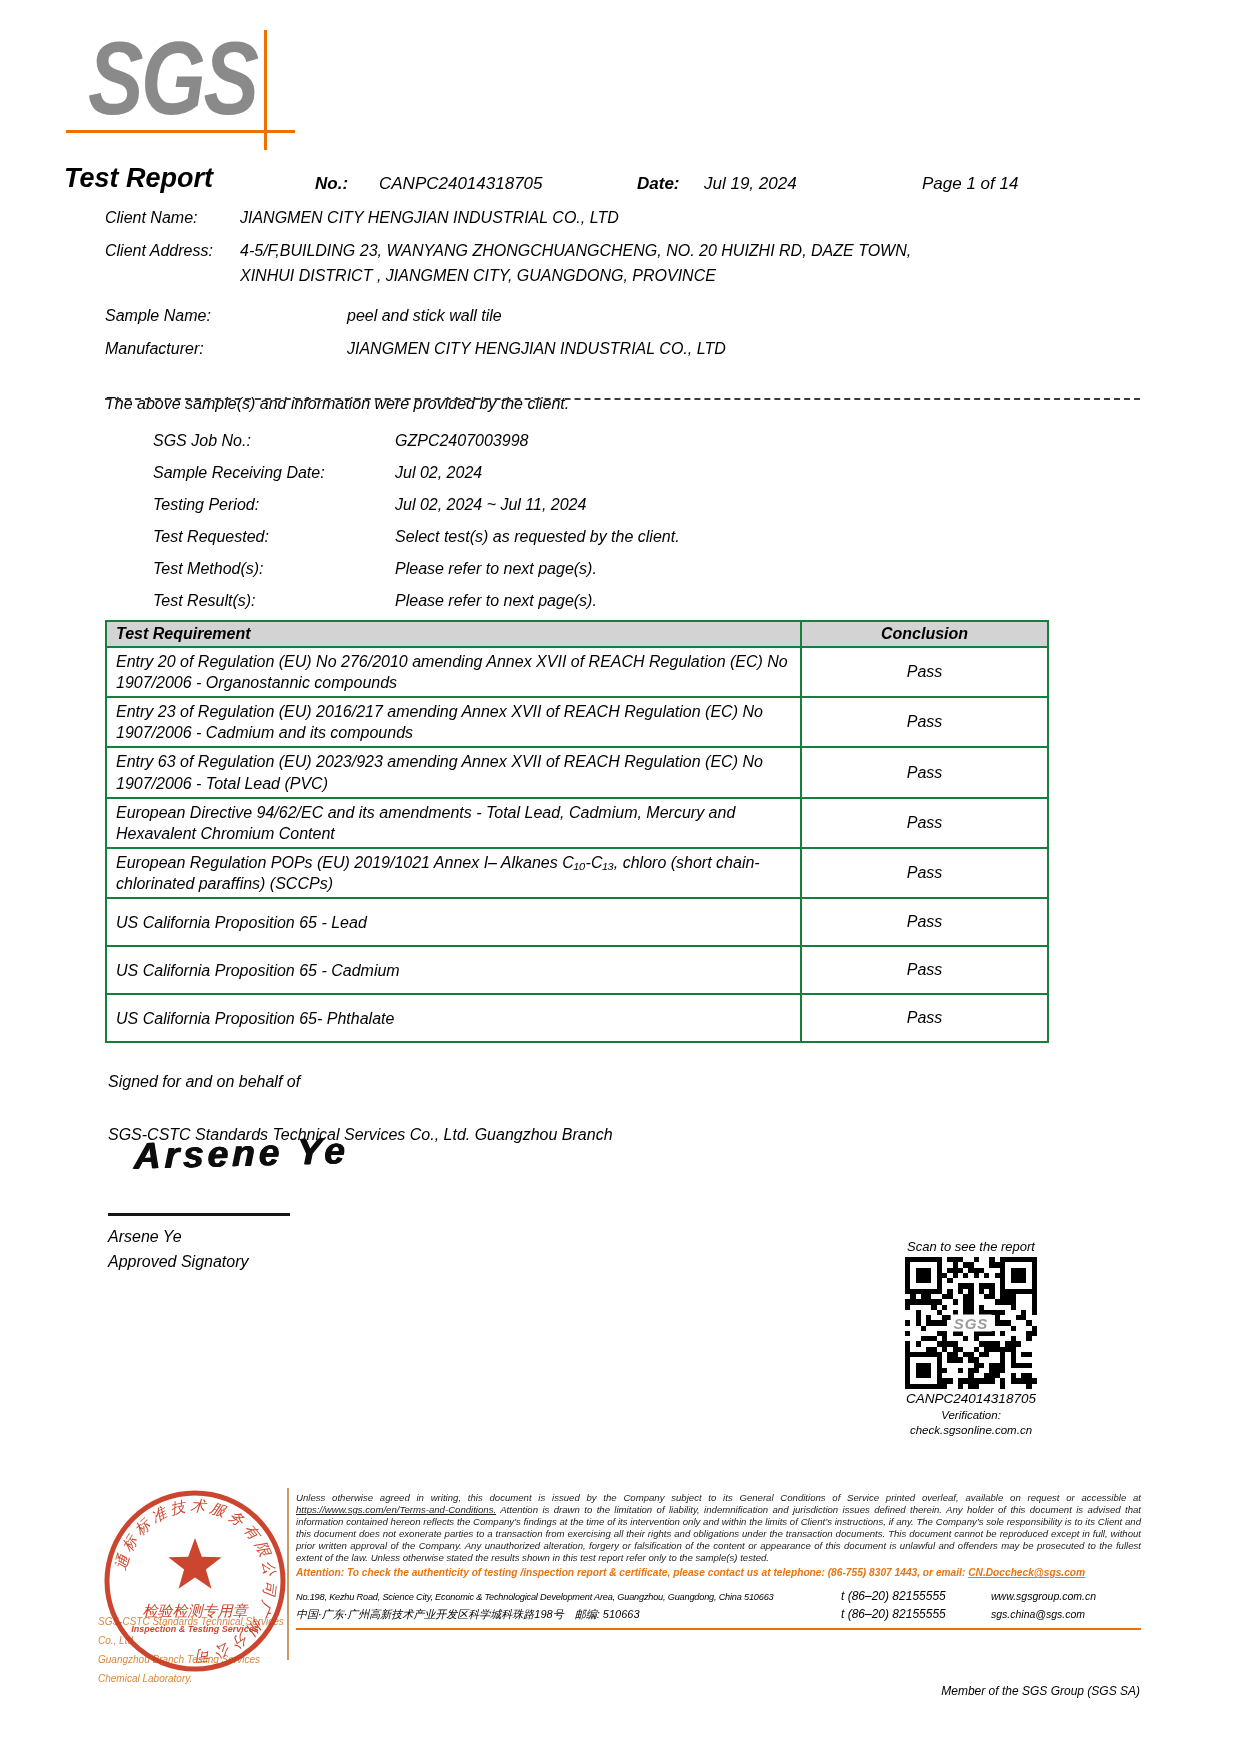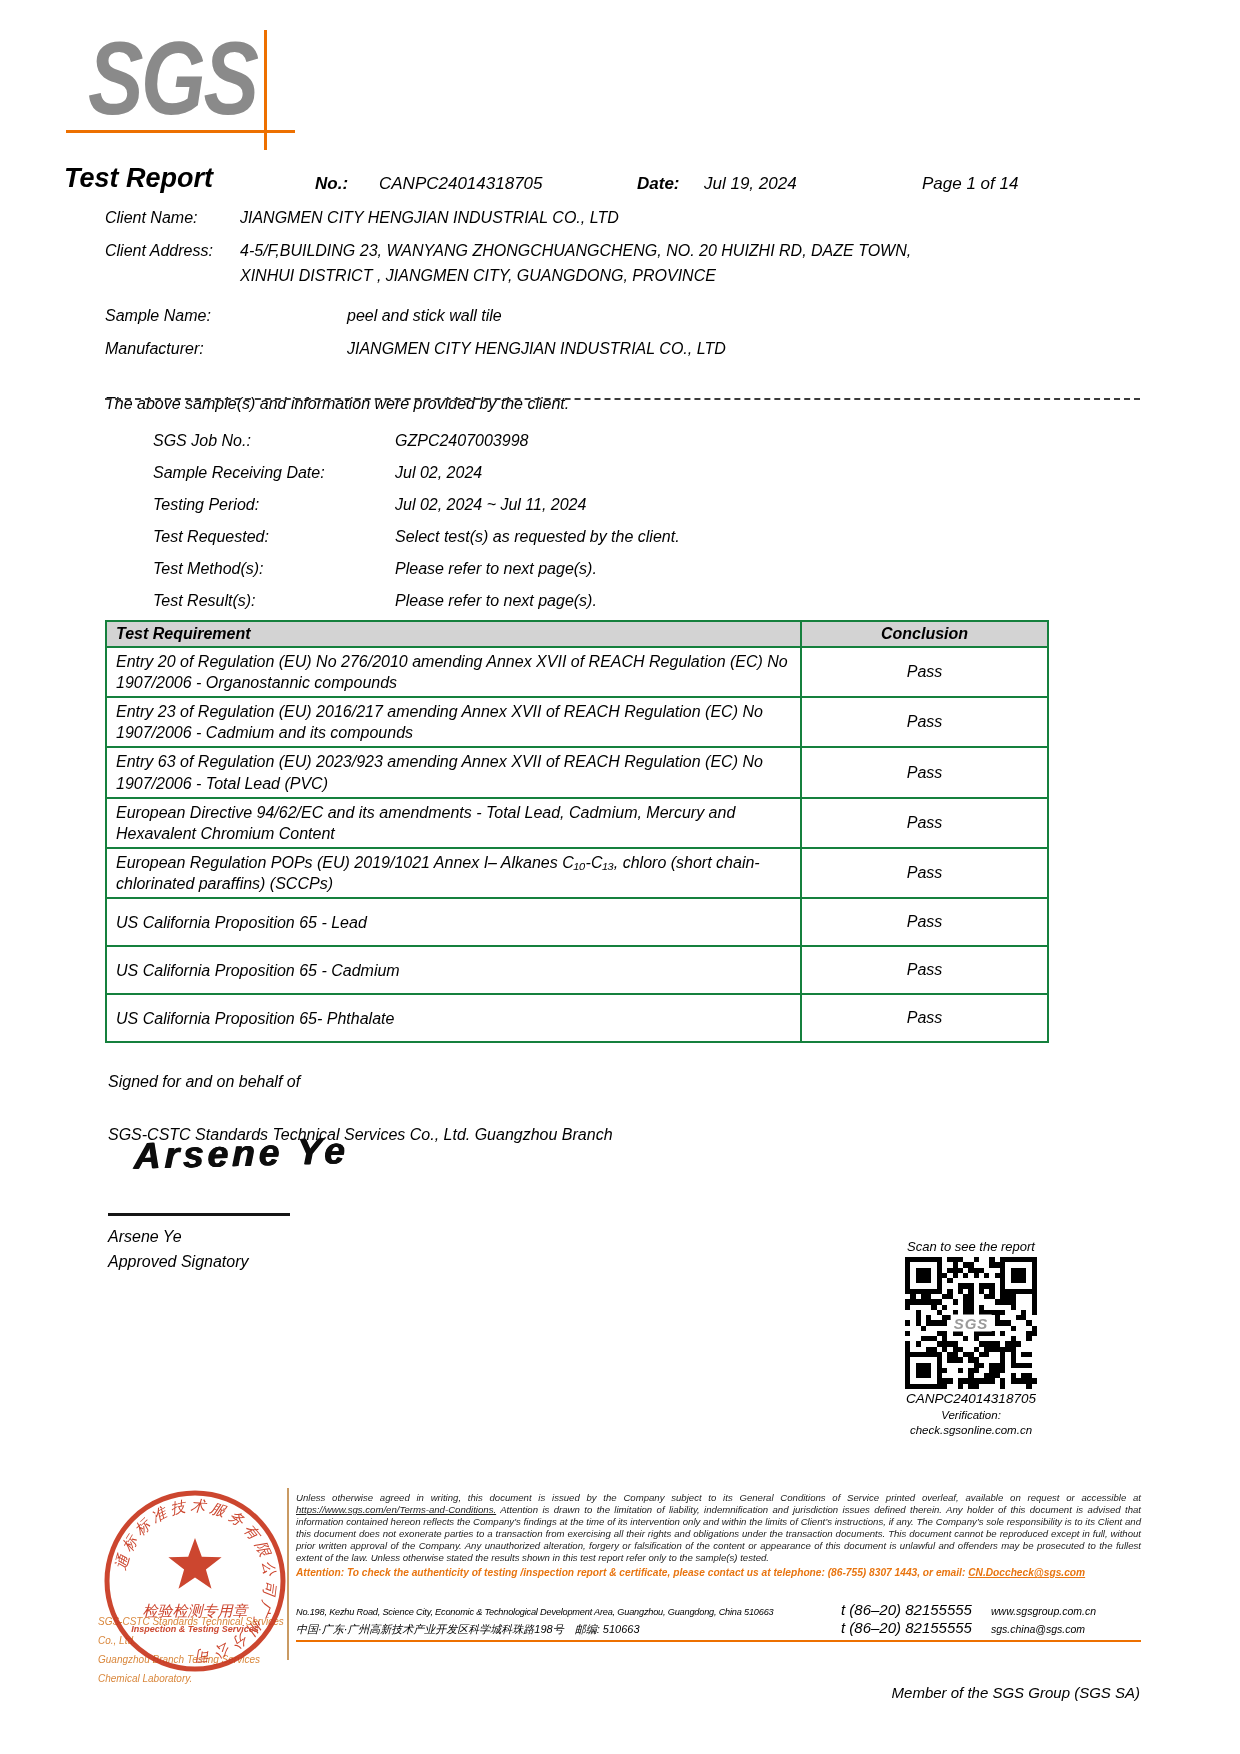--- a/index.html
+++ b/index.html
@@ -76,29 +76,29 @@
   
   .stamp{position:absolute;left:100px;top:1486px;width:190px;height:190px;z-index:3;opacity:.92;}
   .f-company{position:absolute;left:98px;top:1612px;width:200px;font-size:10px;line-height:1.9;
              color:#d9873c;z-index:1;}
   .f-divider{position:absolute;left:287px;top:1488px;width:2px;height:172px;background:#c99a63;}
   .footer-right{position:absolute;left:296px;top:1492px;width:845px;}
   .legal{margin:0;font-size:9.6px;line-height:1.25;text-align:justify;color:#1c1c1c;}
   .legal a{color:#1c1c1c;}
   .attention{margin:2px 0 0 0;font-size:10.2px;line-height:1.3;font-weight:bold;color:#e87511;}
   .attention a{color:#e87511;text-align:center;}
-  .addr-block{margin-top:22px;}
+  .addr-block{margin-top:10px;}
   .addr-row{display:flex;align-items:baseline;height:18px;white-space:nowrap;}
   .addr-en{flex:1;font-size:9.2px;letter-spacing:-.2px;}
   .addr-cn{flex:1;font-size:11px;}
-  .ph{width:150px;font-size:15px;}
+  .ph{width:150px;font-size:12px;}
   .web{width:150px;font-size:10.5px;}
   .web a{color:#000;text-decoration:none;}
   .addr-rule{margin-top:3px;width:100%;height:2px;background:#ed7000;}
-  .member{position:absolute;left:790px;top:1684px;width:350px;text-align:right;font-size:15px;}
+  .member{position:absolute;left:790px;top:1684px;width:350px;text-align:right;font-size:12px;}
 </style>
 </head>
 <body>
 
 <div class="page">
 
   <div class="logo-text">SGS</div>
   <div class="logo-vline"></div>
   <div class="logo-hline"></div>
 

